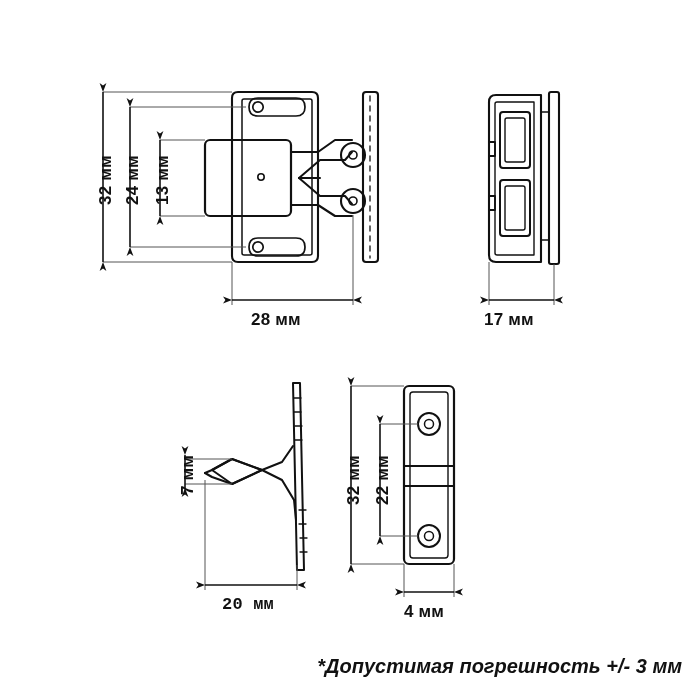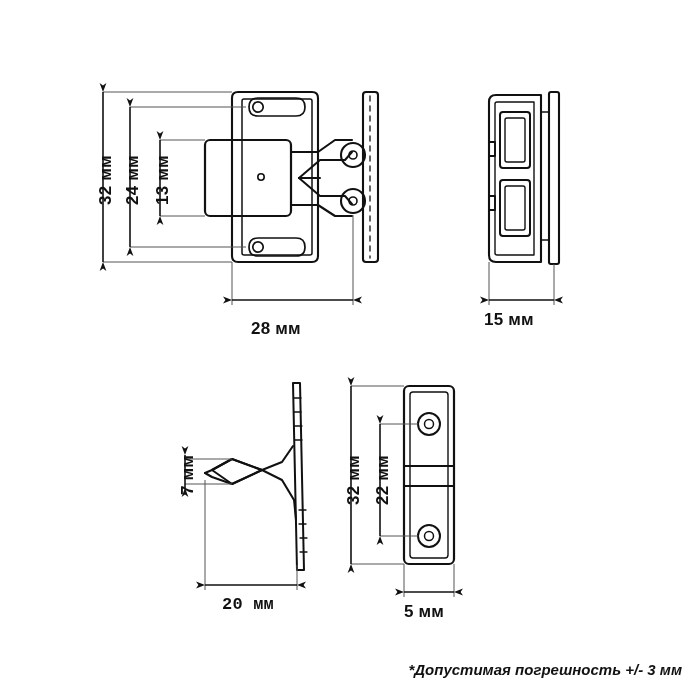--- a/index.html
+++ b/index.html
@@ -34,21 +34,21 @@
     transform-origin: 0 0;
     transform: rotate(-90deg);
   }
   .footnote {
     position: absolute;
     right: 18px;
     bottom: 22px;
     font-family: "Liberation Sans", sans-serif;
     font-style: italic;
     font-weight: bold;
-    font-size: 15px;
+    font-size: 20px;
     color: #111111;
     white-space: nowrap;
   }
 </style>
 </head>
 <body>
 
 <svg id="canvas" viewBox="0 0 700 700" xmlns="http://www.w3.org/2000/svg">
 
   <defs>
@@ -193,27 +193,27 @@
     <line x1="404" y1="592" x2="454" y2="592" marker-start="url(#arrow-start)" marker-end="url(#arrow-end)"></line>
   </g>
 </svg>
 
 <div class="dim-label vertical" style="left:96px; top:205px;">32 мм</div>
 
 <div class="dim-label vertical" style="left:123px; top:205px;">24 мм</div>
 
 <div class="dim-label vertical" style="left:153px; top:205px;">13 мм</div>
 
-<div class="dim-label" style="left:251px; top:310px;margin-top:9px;">28 мм</div>
-
-<div class="dim-label" style="left:484px; top:310px;">15 мм</div>
+<div class="dim-label" style="left:251px; top:310px;">28 мм</div>
+
+<div class="dim-label" style="left:484px; top:310px;">17 мм</div>
 
 <div class="dim-label vertical" style="left:178px; top:495px;">7 мм</div>
 
 <div class="dim-label" style="left:222px; top:595px;font-family:Liberation Mono, monospace;">20 мм</div>
 
 <div class="dim-label vertical" style="left:344px; top:505px;">32 мм</div>
 
 <div class="dim-label vertical" style="left:373px; top:505px;">22 мм</div>
 
-<div class="dim-label" style="left:404px; top:602px;">5 мм</div>
+<div class="dim-label" style="left:404px; top:602px;">4 мм</div>
 
 <div class="footnote">*Допустимая погрешность +/- 3 мм</div>
 
 </body></html>

